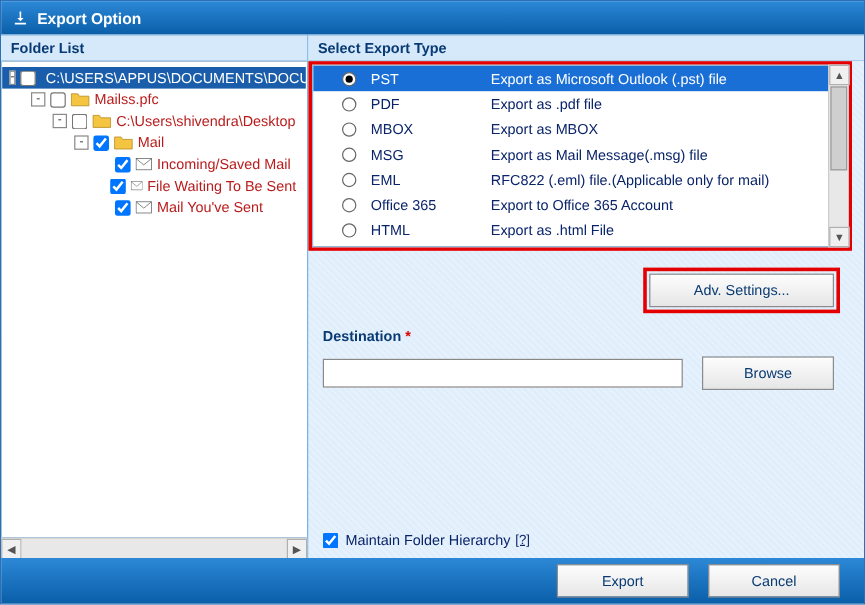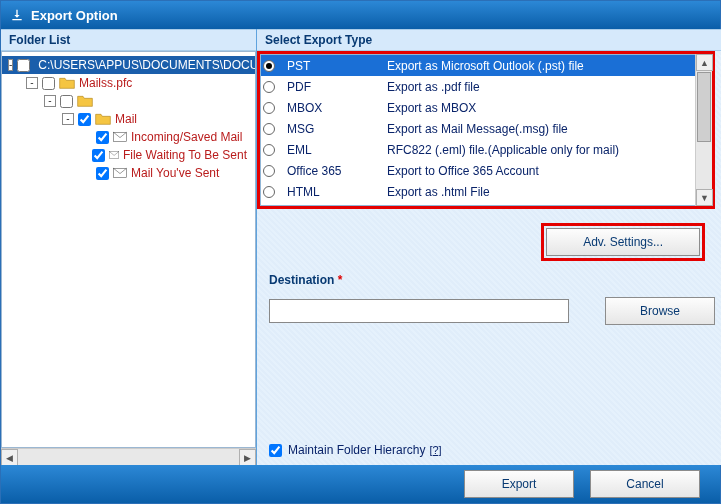--- a/index.html
+++ b/index.html
@@ -22,36 +22,36 @@
   .node-label { color: #b91c1c; }
   .root-row { background: #1a5eab; color: #fff; }
   .root-row .node-label { color: #fff; }
   .scroll-h { height: 17px; background: #e8e8e8; border-top: 1px solid #ccc; display: flex; }
   .sc-btn { width: 17px; height: 17px; background: #f0f0f0; border: 1px solid #b0b0b0; display:flex; align-items:center; justify-content:center; font-size:9px; color:#555;}
   .sc-track { flex:1; background:#e8e8e8; }
 
   .right-body { flex: 1; padding: 0 10px 0 0; display: flex; flex-direction: column; background: repeating-linear-gradient(45deg,#e5f1fc,#e5f1fc 2px,#e0edfa 2px,#e0edfa 4px); }
   .export-list-wrap { position: relative; }
   .export-list { height: 152px; background: #fff; border: 1px solid #91b6d6; overflow: hidden; position: relative; }
-  .export-item { display: flex; align-items: center; height: 21px; padding-left: 2px; color: #0a246a; }
+  .export-item { display: flex; align-items: center; height: 21px; padding-left: 24px; color: #0a246a; }
   .export-item.sel { background: #1a6fd6; color: #fff; }
   .radio { width: 12px; height: 12px; border: 1px solid #666; border-radius: 50%; background: #fff; display: inline-flex; align-items:center; justify-content:center; margin-right: 12px; }
   .radio-filled { width: 6px; height: 6px; background: #000; border-radius: 50%; }
   .col-name { width: 100px; }
   .col-desc { flex:1; }
   .export-scroll { position:absolute; right:0; top:0; bottom:0; width:17px; background:#e8e8e8; border-left:1px solid #ccc; display:flex; flex-direction:column; }
   .export-scroll .sc-btn { width:17px; height:17px; }
   .thumb { flex:0 0 70px; margin:1px; background:#cfcfcf; border:1px solid #999; }
   .highlight-red { border: 3px solid #e40000; }
 
   .adv-row { display:flex; justify-content:flex-end; margin: 14px 10px 6px 0; }
   .btn { height: 28px; padding: 0 36px; background: linear-gradient(#fdfdfd,#e6e6e6); border: 1px solid #8c8c8c; color: #083a73; font-size:12px; display:inline-flex; align-items:center; justify-content:center; cursor:pointer; }
   .dest-label { color:#083a73; font-weight:bold; margin:6px 0 4px 12px; }
   .dest-label .req { color:#d00; }
-  .dest-row { display:flex; align-items:center; margin:6px 0 8px 12px; gap: 36px;}
+  .dest-row { display:flex; align-items:center; margin:6px 0 8px 12px; gap: 16px;}
   .dest-row input[type=text] { width: 300px; height: 24px; border:1px solid #888; padding:2px 4px; background:#fff; }
   .maintain-row { display:flex; align-items:center; margin: auto 0 8px 12px; color:#0a246a; }
   .maintain-row input { margin-right:6px; }
   .help { margin-left:4px; color:#0a246a; font-size:11px; text-decoration:underline; cursor:pointer;}
 
   .footer { height: 38px; background: linear-gradient(#2c88d6,#0a5ea8); display:flex; align-items:center; justify-content:flex-end; padding:0 20px; gap:16px; }
 </style>
 </head>
 <body>
 
@@ -83,20 +83,21 @@
                 <path fill="#f5c542" stroke="#b58a1f" d="M1 3h8l2 3h12v12H1z"></path>
               </svg>
               <span class="node-label">Mailss.pfc</span>
             </div>
             <div class="node" style="padding-left: 42px;">
               <span class="exp">-</span>
               <input type="checkbox" class="chk" style="">
               <svg class="folder-icon" viewBox="0 0 24 20">
                 <path fill="#f5c542" stroke="#b58a1f" d="M1 3h8l2 3h12v12H1z"></path>
               </svg>
+              <span class="node-label">C:\Users\shivendra\Desktop</span>
             </div>
             <div class="node" style="padding-left: 60px;">
               <span class="exp">-</span>
               <input type="checkbox" class="chk" checked="" style="">
               <svg class="folder-icon" viewBox="0 0 24 20">
                 <path fill="#f5c542" stroke="#b58a1f" d="M1 3h8l2 3h12v12H1z"></path>
               </svg>
               <span class="node-label">Mail</span>
             </div>
             <div class="node" style="padding-left: 78px;">

